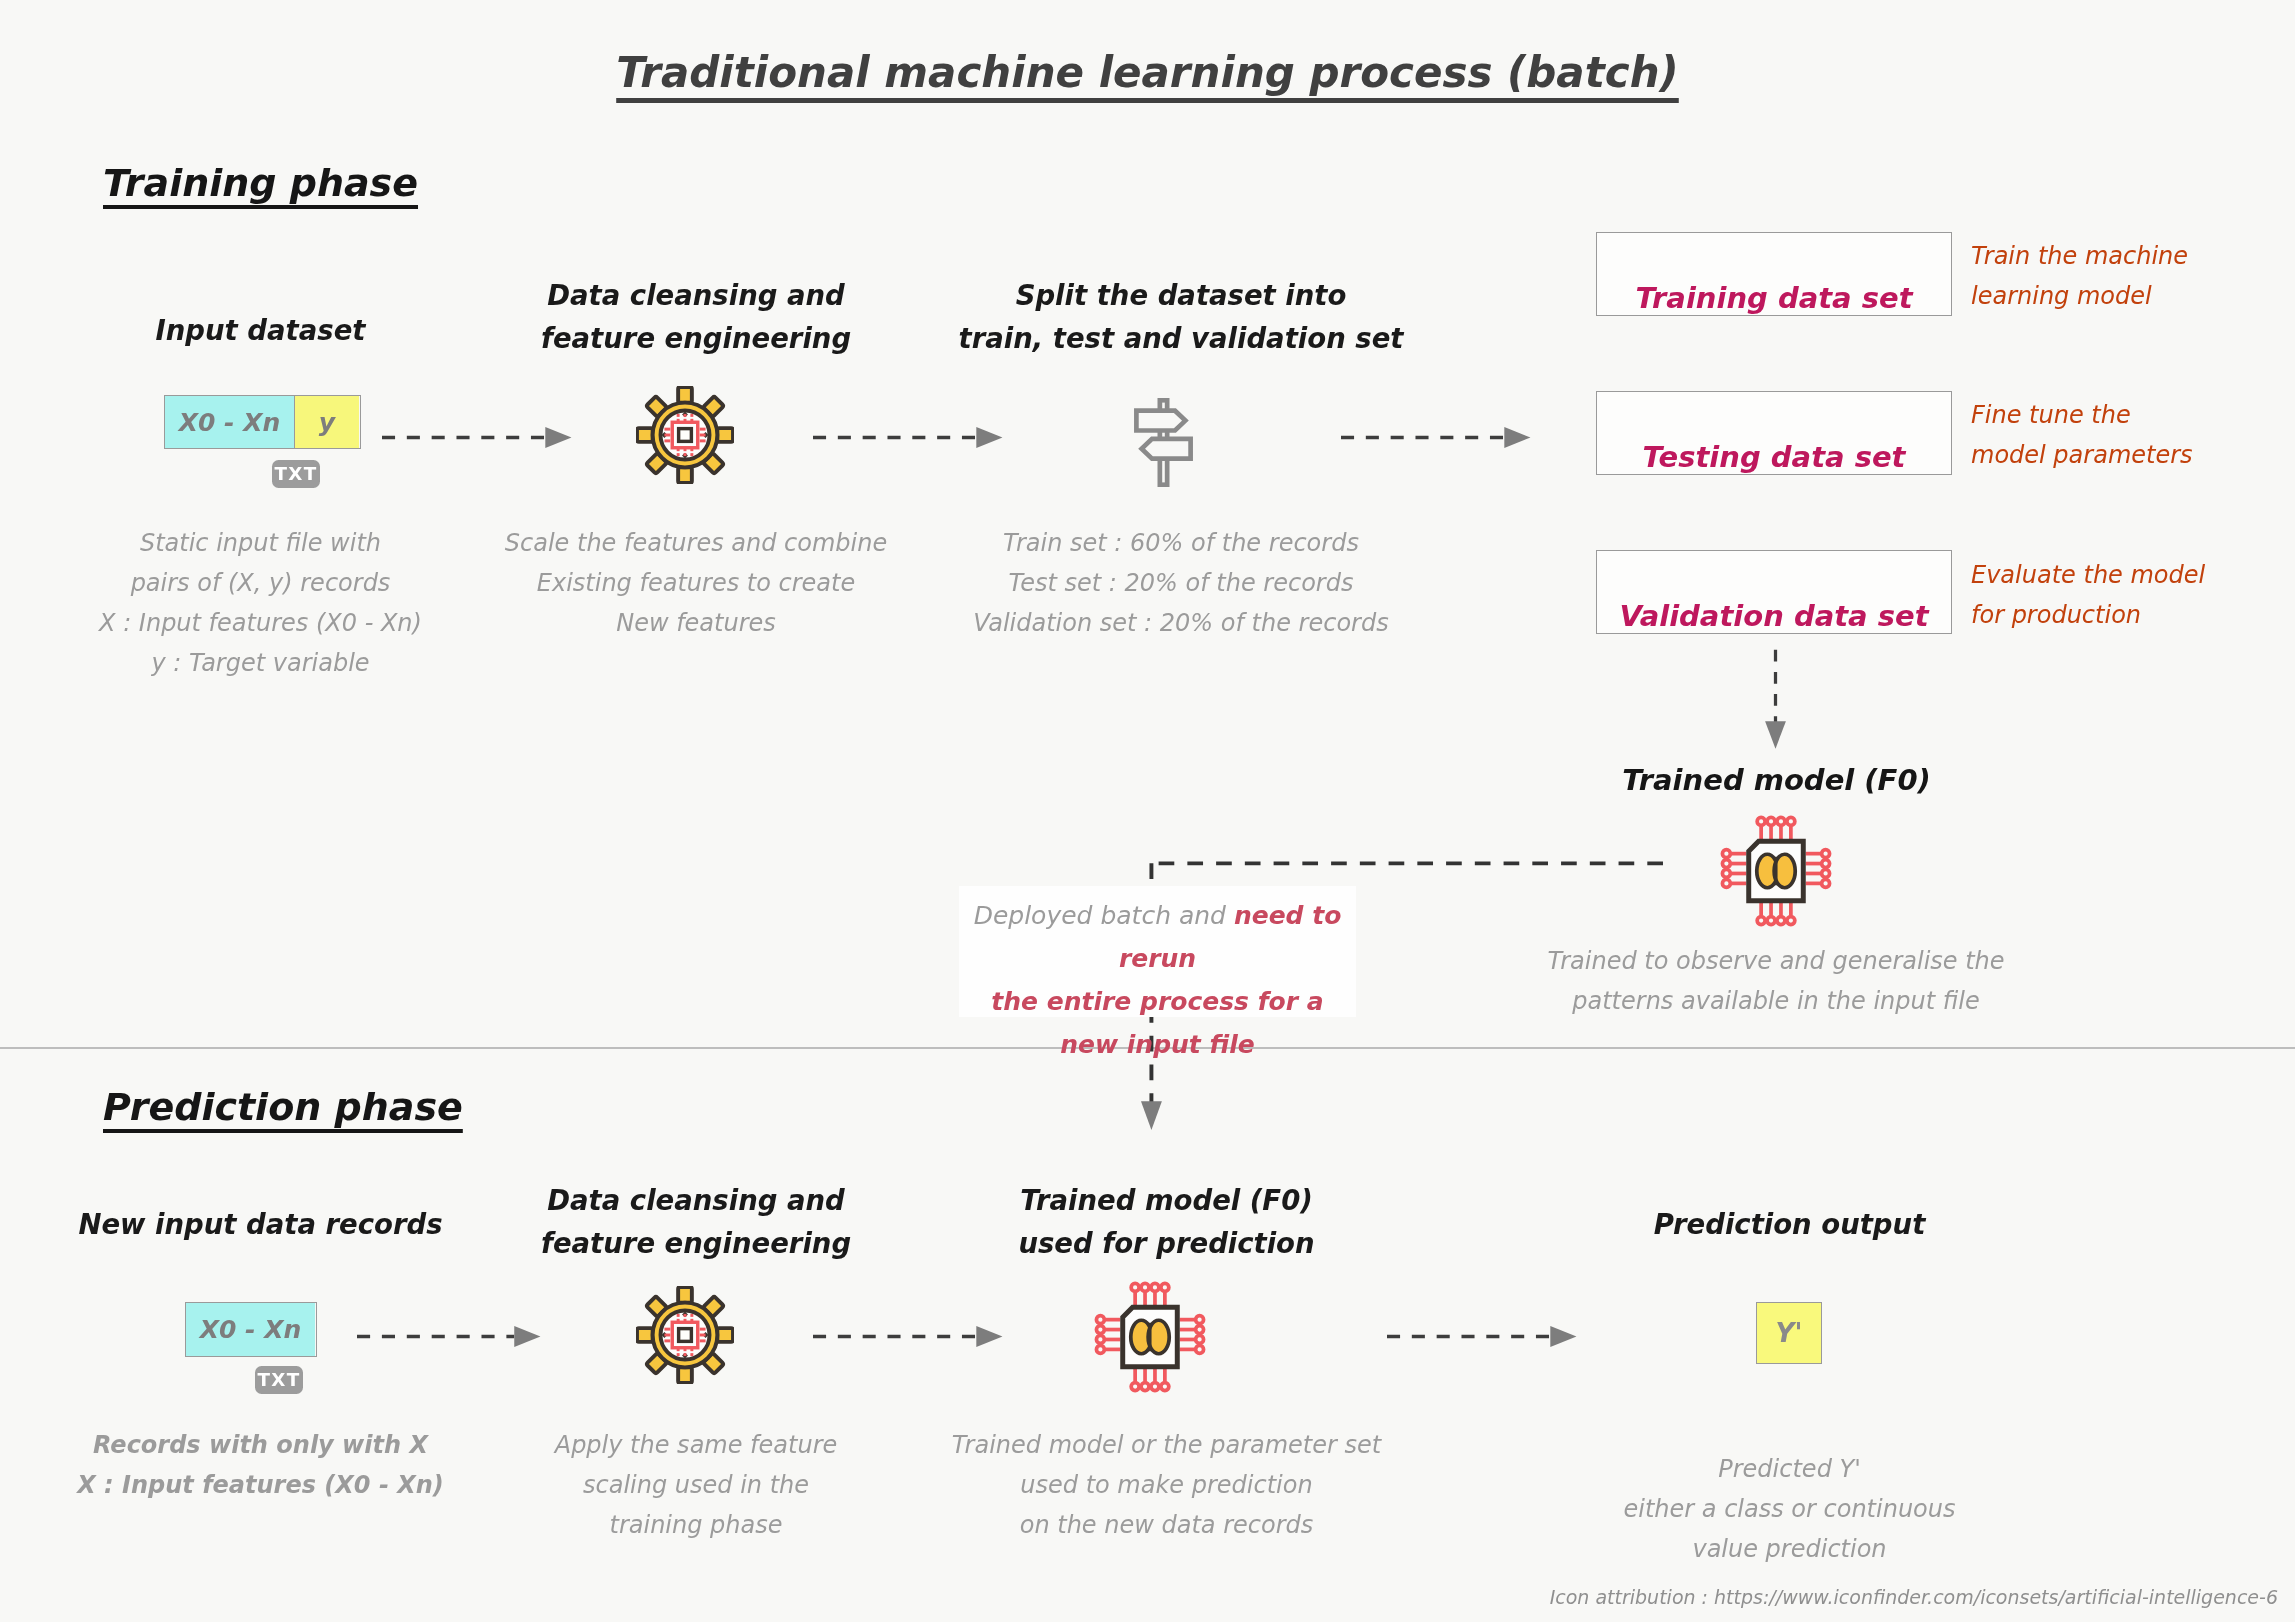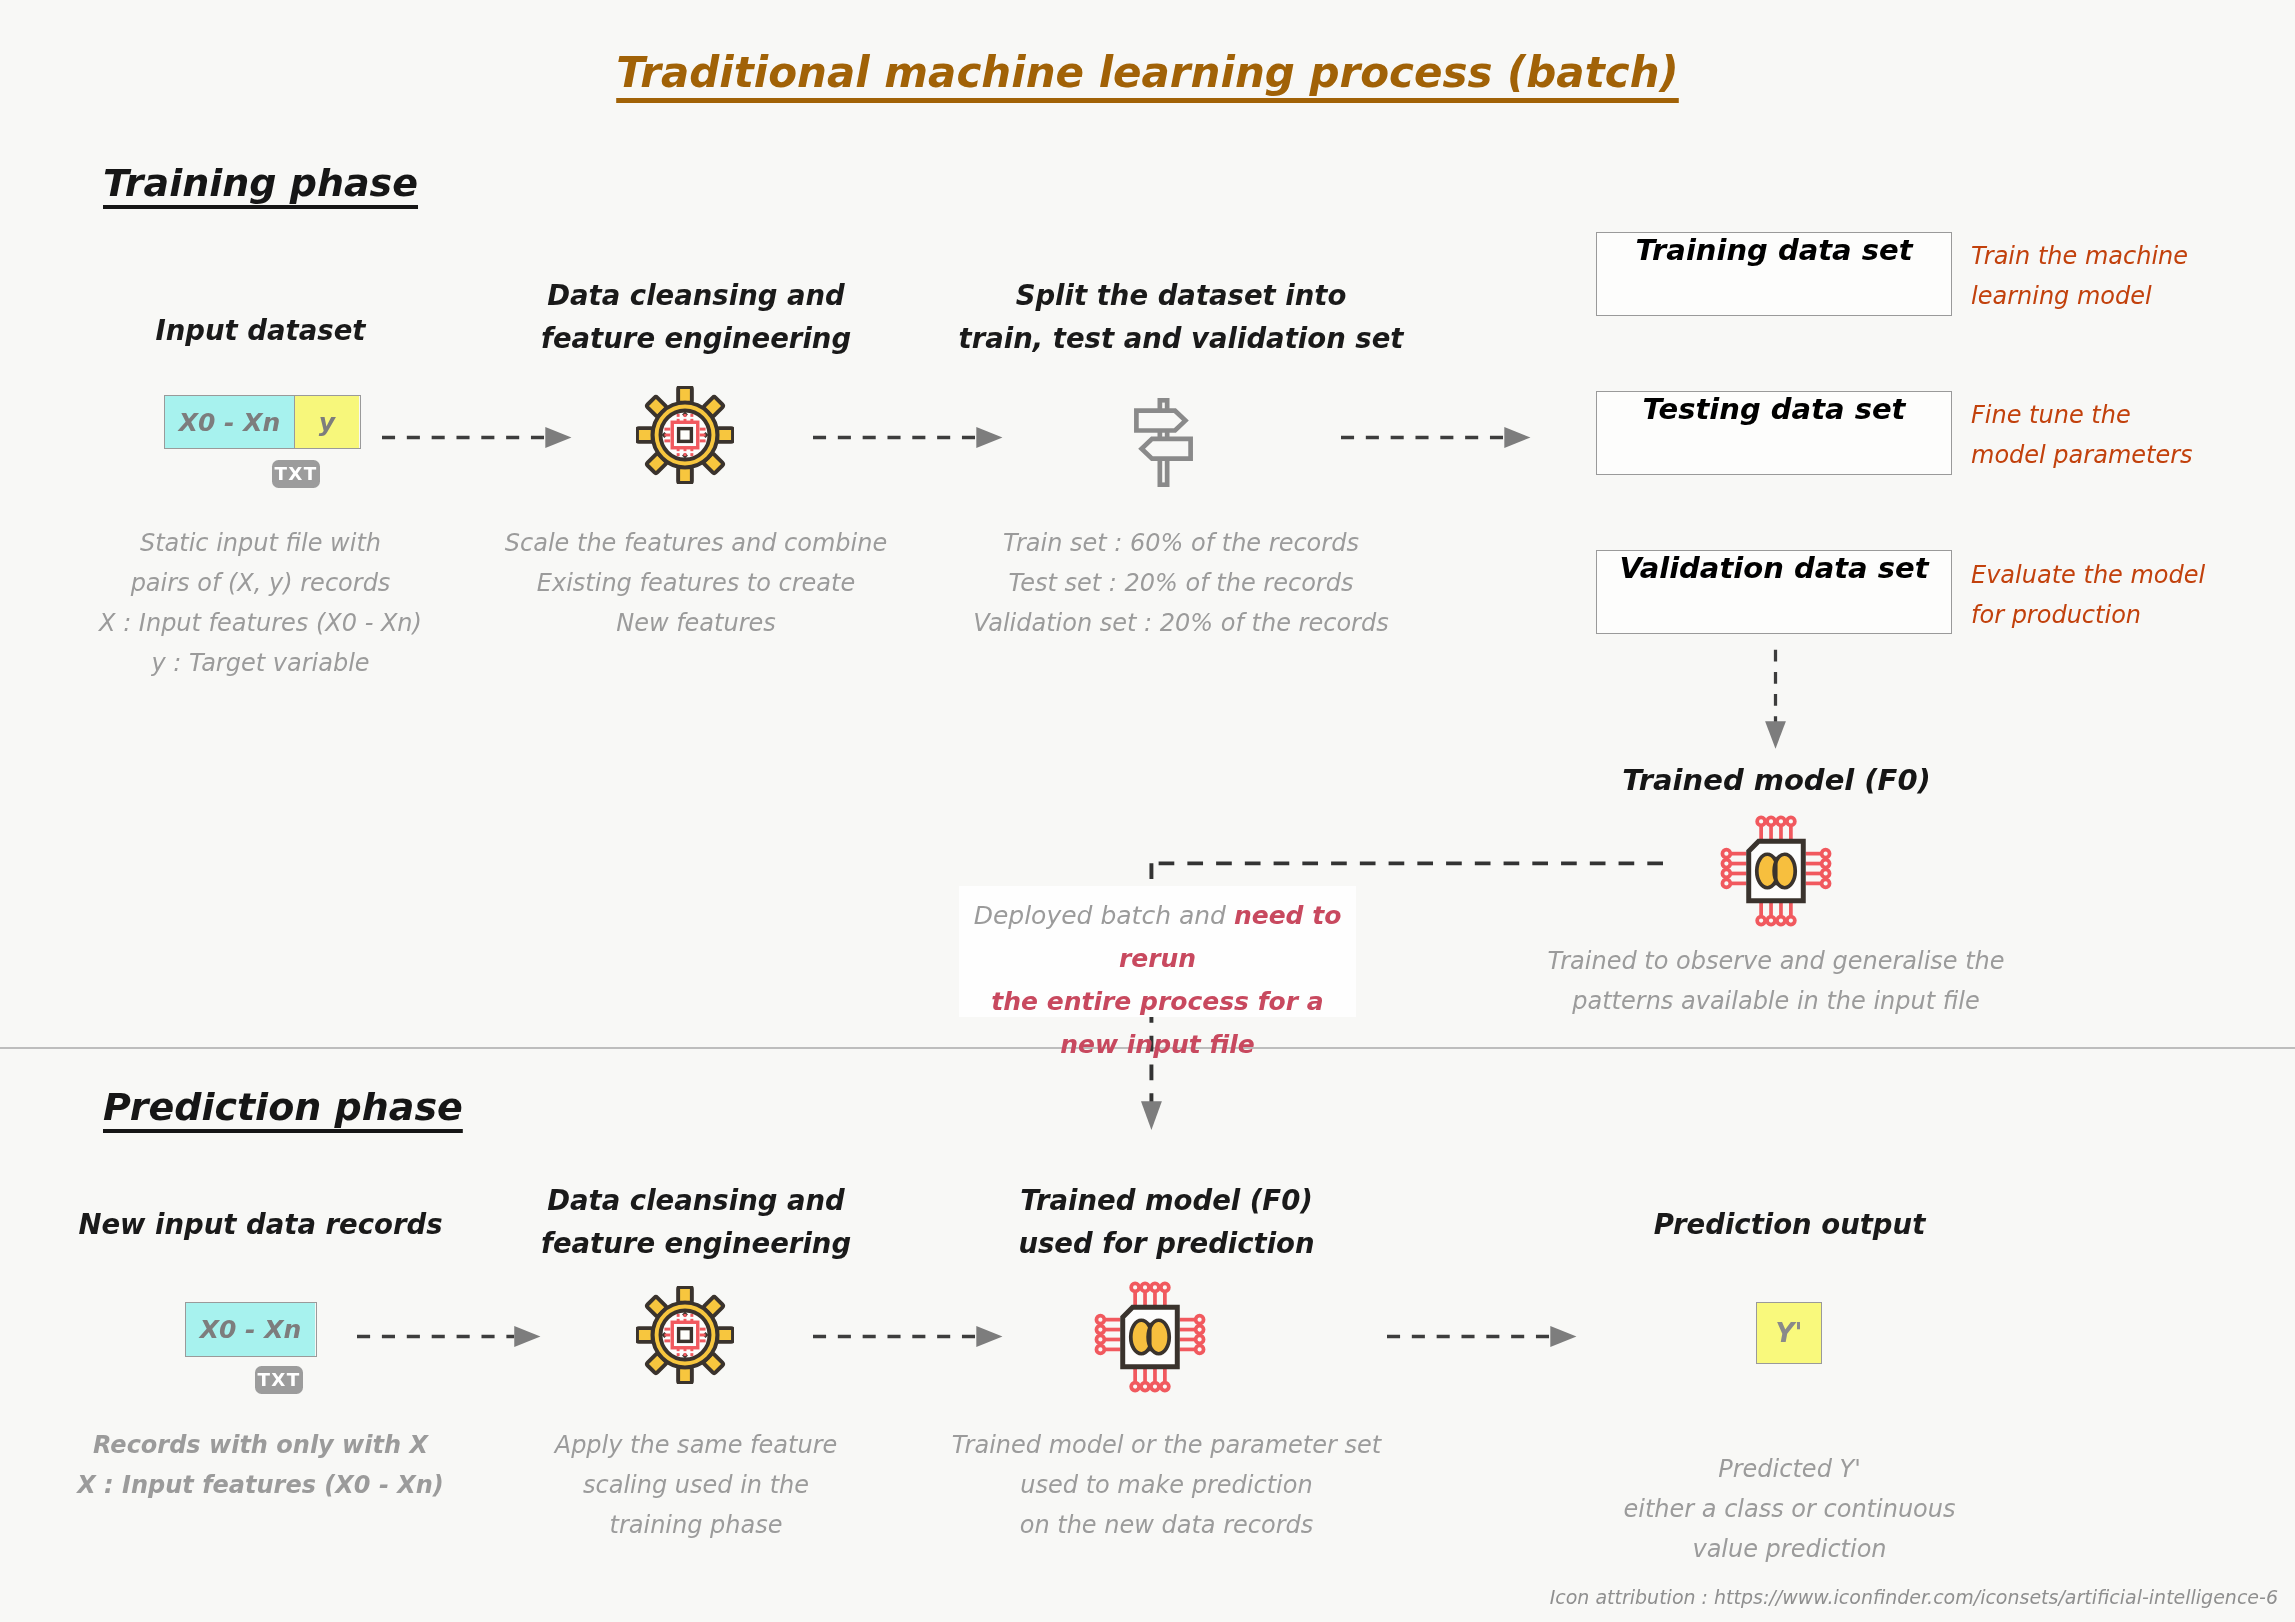--- a/index.html
+++ b/index.html
@@ -11,21 +11,21 @@
     background: #f8f8f6;
     font-family: "DejaVu Sans", sans-serif;
     font-style: italic;
     overflow: hidden;
   }
   .abs { position: absolute; }
 
   .page-title {
     left: 0; top: 48px; width: 2295px;
     text-align: center;
-    font-size: 42px; font-weight: bold; color: #a16207;
+    font-size: 42px; font-weight: bold; color: #404040;
     text-decoration: underline;
     text-decoration-thickness: 4.6px;
     text-underline-offset: 10.5px;
   }
   .section-heading {
     font-size: 38px; font-weight: bold; color: #161616;
     text-decoration: underline;
     text-decoration-thickness: 3.9px;
     text-underline-offset: 9.2px;
   }
@@ -38,22 +38,22 @@
     text-align: center; line-height: 40px;
   }
   .gray-desc-left {
     font-size: 24px; color: #c2410c;
     text-align: left; line-height: 40px;
   }
   .dataset-box {
     width: 356px; height: 84px;
     background: #fdfdfc;
     border: 1.3px solid #9a9a9a;
-    display: flex; align-items: flex-start; justify-content: center;
-    font-size: 29px; font-weight: bold; color: #000000;
+    display: flex; align-items: flex-end; justify-content: center;
+    font-size: 29px; font-weight: bold; color: #be185d;
   }
   .data-table {
     display: flex;
     border: 1.3px solid #9a9a9a;
   }
   .cell {
     display: flex; align-items: center; justify-content: center;
     font-size: 25px; font-weight: 600; color: #7d7d7d;
   }
   .cell-x { background: #a7f2ee; }

